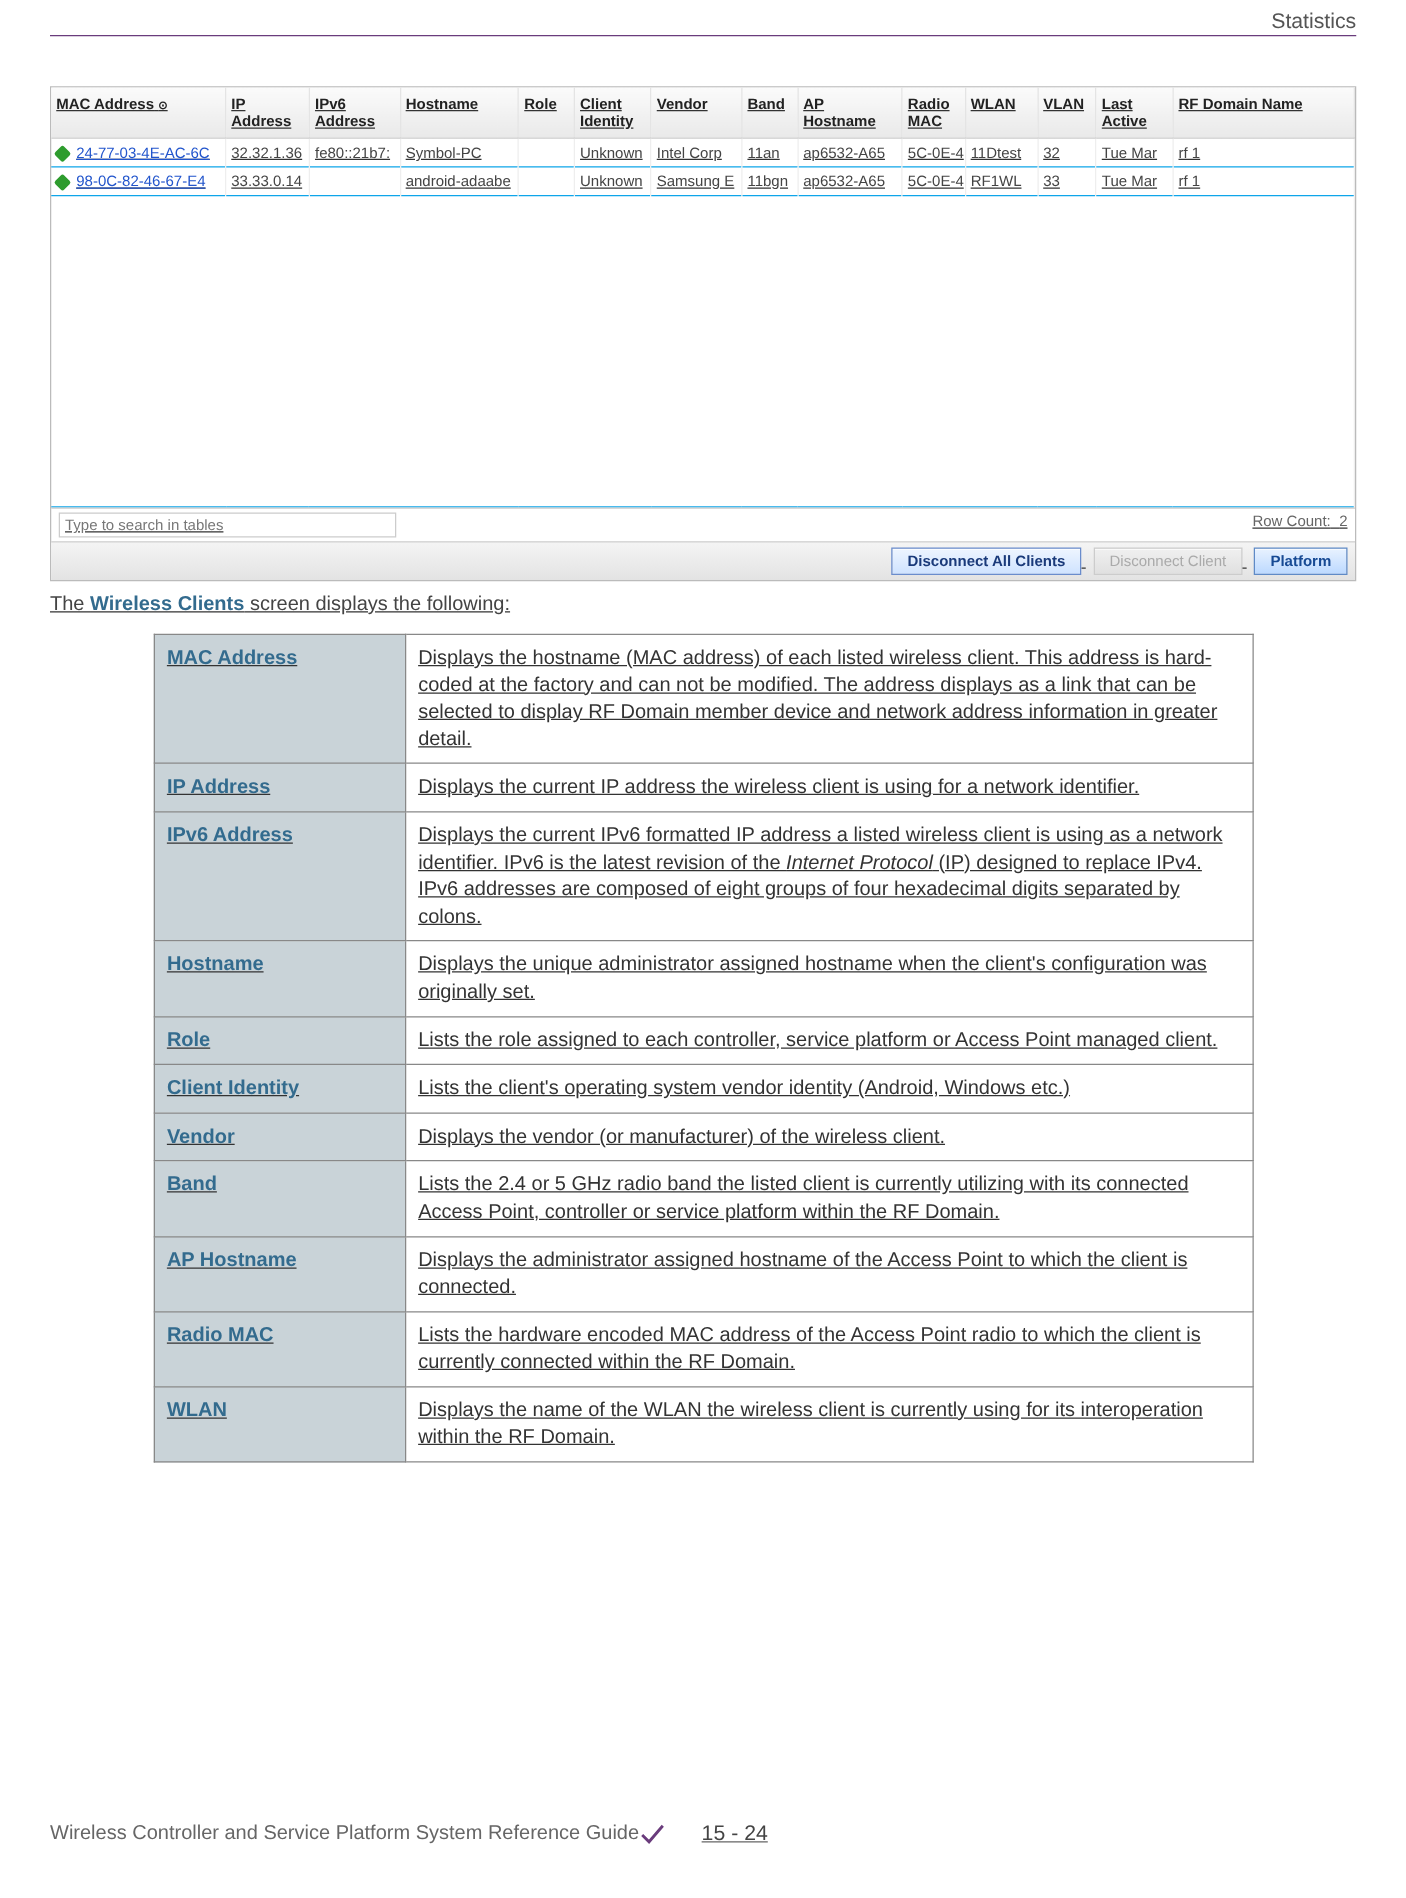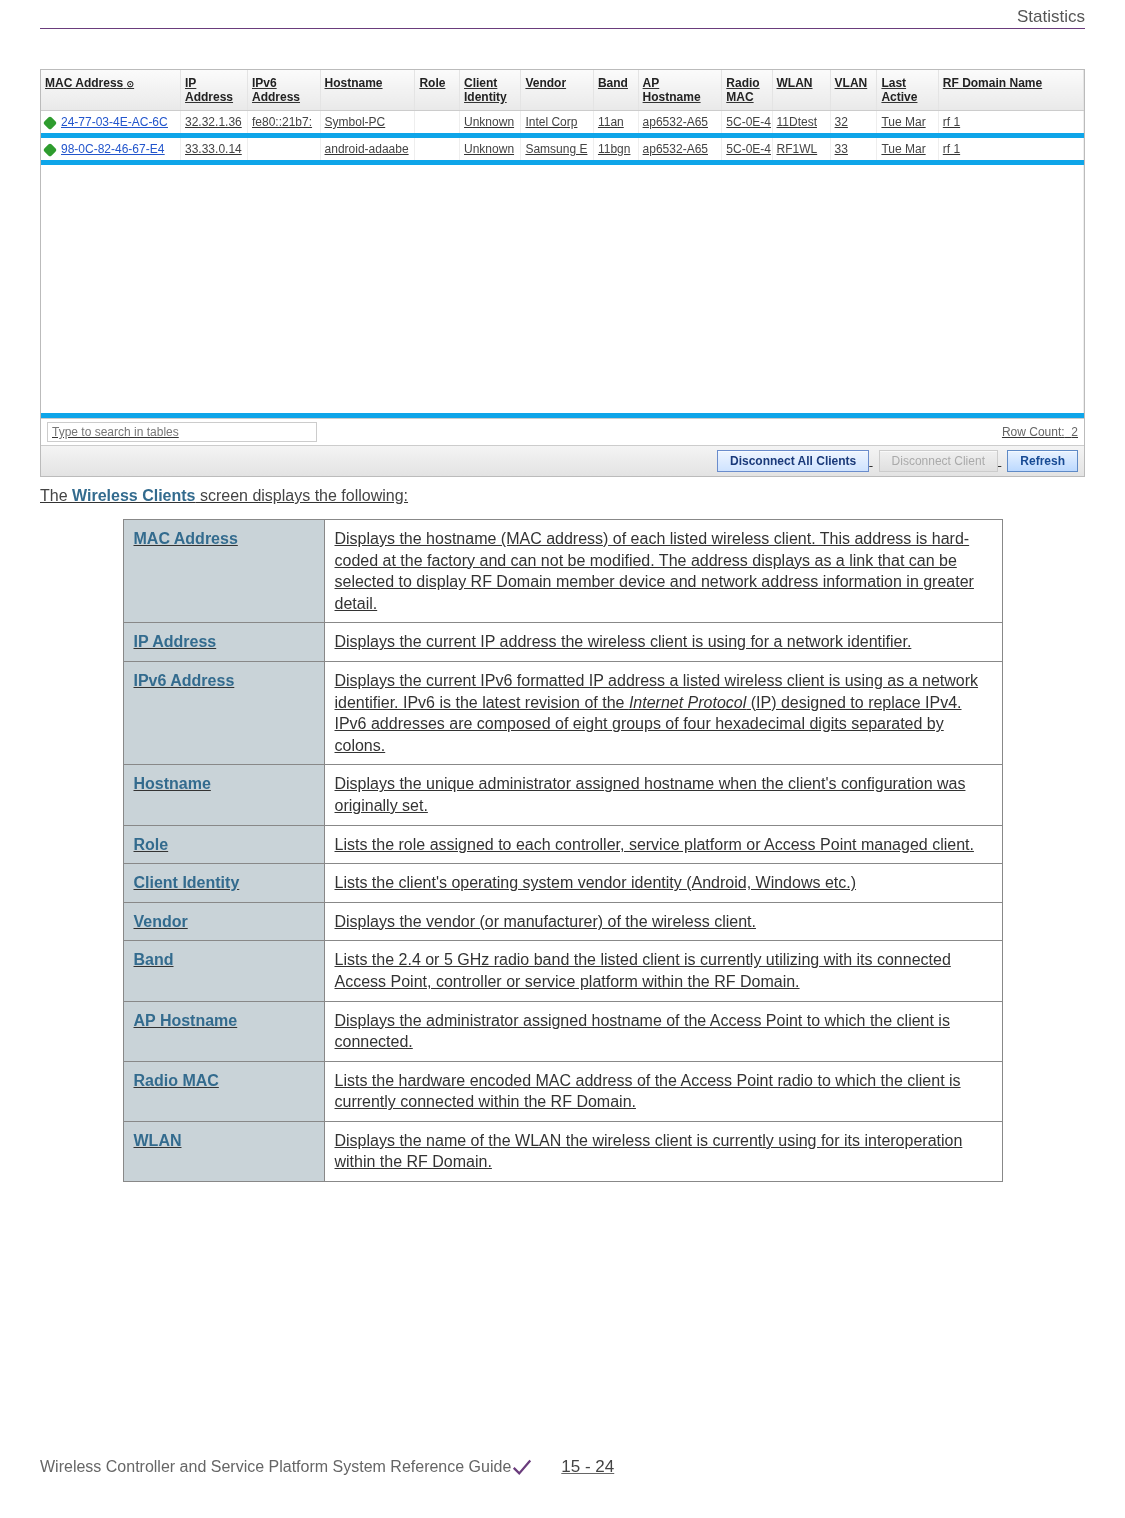--- a/index.html
+++ b/index.html
@@ -53,21 +53,21 @@
   }
   .scr-table tbody td {
     border-right: 1px solid #eee;
     padding: 4px 4px;
     font-size: 12px;
     white-space: nowrap;
     overflow: hidden;
     text-overflow: clip;
   }
   .scr-table tbody tr {
-    border-bottom: 5px solid #0ea5e9;
+    border-bottom: 1px solid #0ea5e9;
   }
   .mac-link {
     color: #2255cc;
     text-decoration: underline;
     cursor: pointer;
   }
   .dot-green {
     display: inline-block;
     width: 10px;
     height: 10px;
@@ -77,21 +77,20 @@
     vertical-align: middle;
     transform: rotate(45deg);
   }
   .scr-empty-area {
     height: 240px;
   }
   .scr-search-row {
     border-top: 1px solid #ccc;
     display: flex;
     justify-content: space-between;
-    align-items: center;
     padding: 3px 6px;
     font-size: 12px;
     color: #666;
   }
   .scr-search-row input {
     border: 1px solid #ccc;
     font-size: 12px;
     padding: 2px 4px;
     width: 260px;
     color: #777;
@@ -291,21 +290,21 @@
     </table>
     <div class="scr-search-row">
       <input type="text" value="Type to search in tables" style="">
       <span>
         <span>Row Count:</span>&nbsp;&nbsp;<span>2</span>
       </span>
     </div>
     <div class="scr-btn-row">
       <span class="scr-btn primary">Disconnect All Clients</span>
       <span class="scr-btn disabled">Disconnect Client</span>
-      <span class="scr-btn refresh">Refresh</span>
+      <span class="scr-btn refresh">Platform</span>
     </div>
   </div>
 
 
   <div class="intro-line">
     <span>The </span><span class="bold-blue">Wireless Clients</span><span> screen displays the following:</span>
   </div>
 
   <table class="desc-table">
     <tbody>

